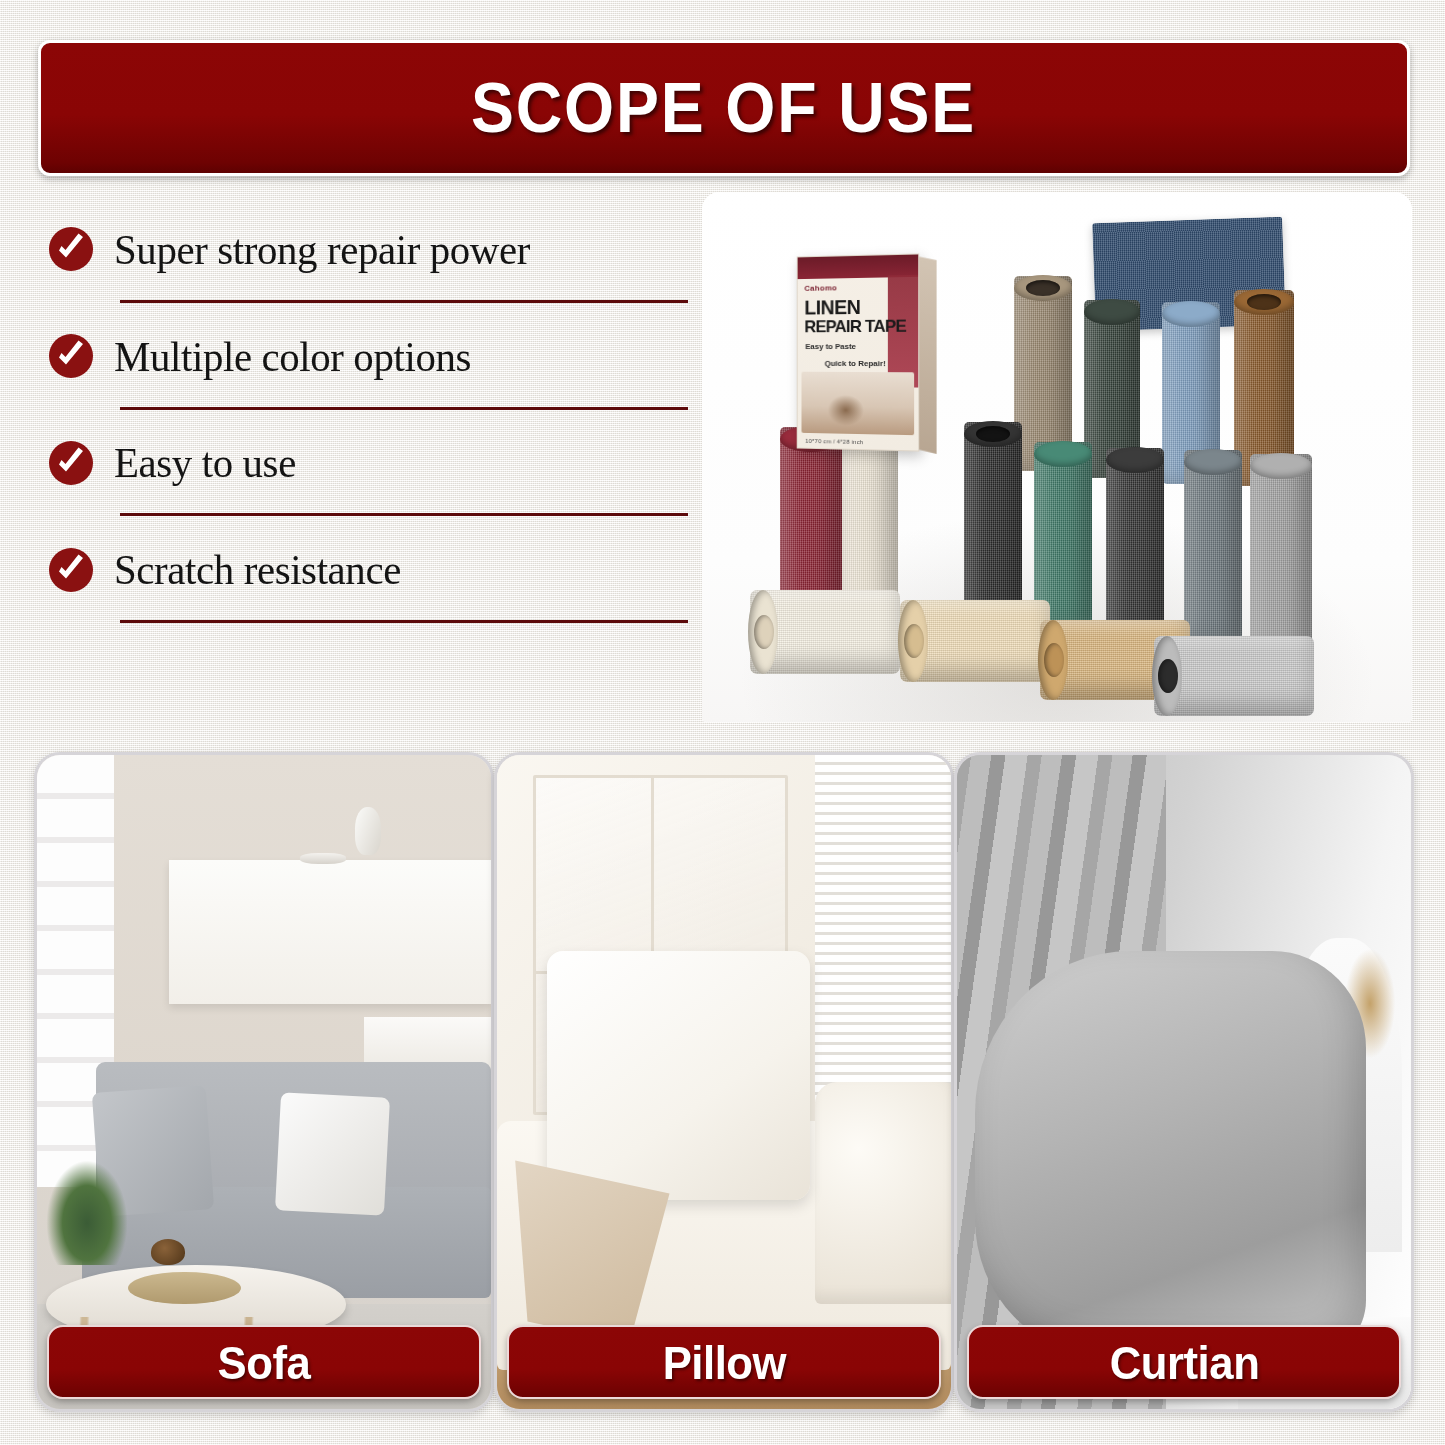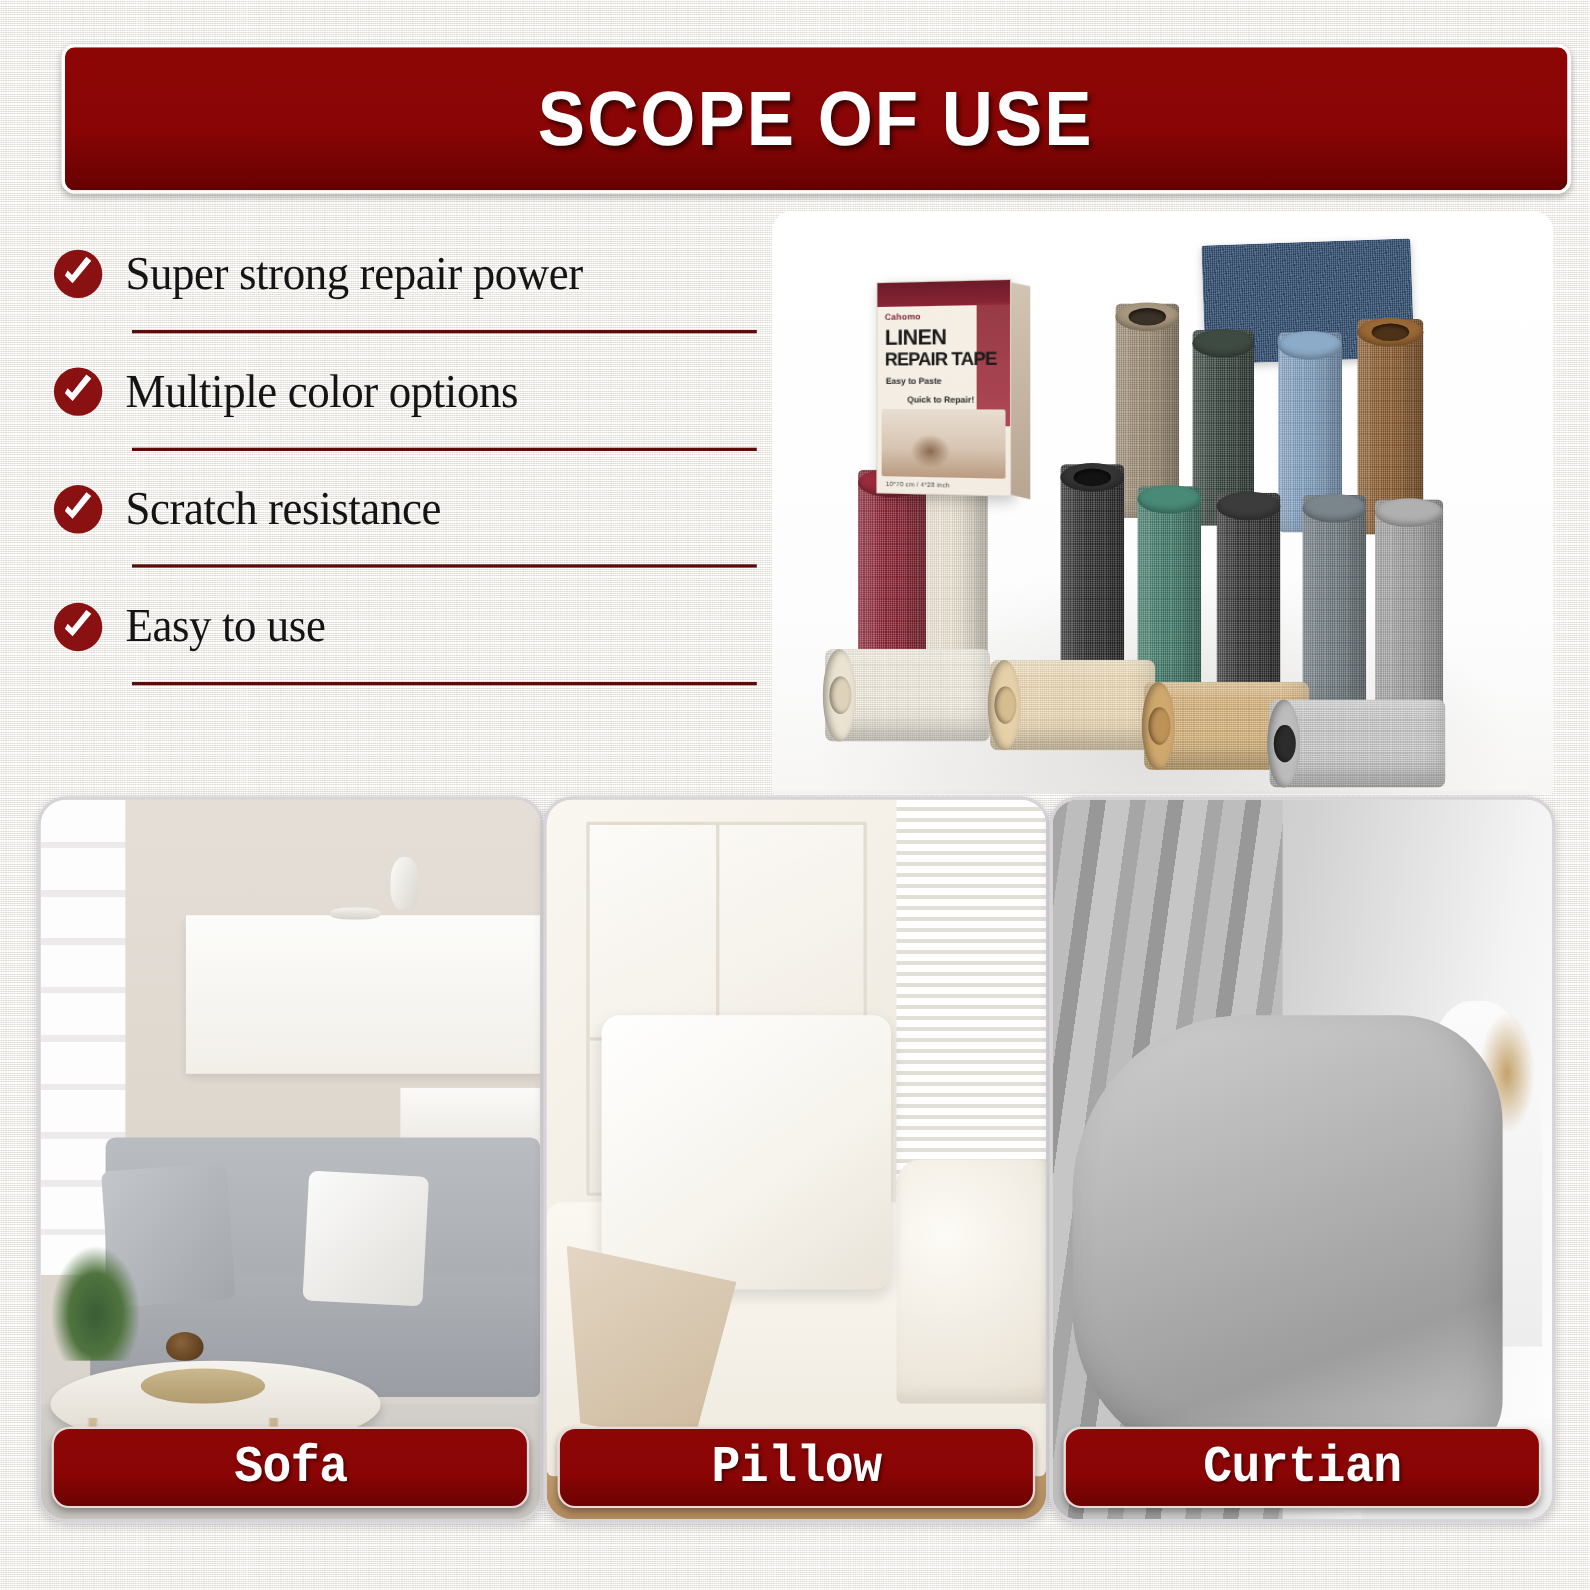--- a/index.html
+++ b/index.html
@@ -15,21 +15,21 @@
     position: relative;
     background-color: #f3f1ed;
     background-image:
       repeating-linear-gradient(0deg, rgba(255,255,255,0.75) 0px, rgba(255,255,255,0.75) 1px, rgba(205,200,192,0.32) 1px, rgba(205,200,192,0.32) 2px),
       repeating-linear-gradient(90deg, rgba(255,255,255,0.75) 0px, rgba(255,255,255,0.75) 1px, rgba(205,200,192,0.32) 1px, rgba(205,200,192,0.32) 2px);
   }
 
   
   .banner {
     position: absolute;
-    left: 56px;
+    left: 38px;
     top: 40px;
     width: 1372px;
     height: 136px;
     border-radius: 12px;
     background: linear-gradient(180deg, #8c0606 0%, #8a0505 55%, #6e0202 92%, #5e0101 100%);
     border: 3px solid #ffffff;
     box-shadow: 0 3px 7px rgba(0,0,0,0.28);
     display: flex;
     align-items: center;
     justify-content: center;
@@ -227,25 +227,24 @@
     width: 18px; height: 190px;
     background: linear-gradient(180deg, #cdbfae 0%, #bda headers 0%);
     background: linear-gradient(180deg, #d2c4b3 0%, #b8a692 100%);
     transform: skewY(12deg);
   }
 
   
   .panels {
     position: absolute;
     left: 34px;
-    top: 724px;
+    top: 752px;
     width: 1380px;
     height: 660px;
     display: flex;
-    font-family: Liberation Mono, monospace;
   }
   .panel {
     position: relative;
     flex: 1 1 0;
     border-radius: 26px;
     border: 3px solid #d6d4d8;
     overflow: hidden;
     box-shadow: 0 3px 9px rgba(0,0,0,0.16);
     background: #e9e7e4;
   }
@@ -427,32 +426,32 @@
   </div>
 
 
   <div class="feature-row">
     <span class="check-icon">
       <svg viewBox="0 0 46 46">
           <circle cx="23" cy="23" r="22" fill="#8a1111"></circle>
           <path d="M11 24.5 l7 7 L35 11 l-4.5 -3.5 L17.5 24 l-4 -4 Z" fill="#ffffff"></path>
         </svg>
     </span>
-    <span class="feature-label">Scratch resistance</span>
+    <span class="feature-label">Easy to use</span>
     <span class="feature-divider"></span>
   </div>
 
   <div class="feature-row">
     <span class="check-icon">
       <svg viewBox="0 0 46 46">
           <circle cx="23" cy="23" r="22" fill="#8a1111"></circle>
           <path d="M11 24.5 l7 7 L35 11 l-4.5 -3.5 L17.5 24 l-4 -4 Z" fill="#ffffff"></path>
         </svg>
     </span>
-    <span class="feature-label">Easy to use</span>
+    <span class="feature-label">Scratch resistance</span>
     <span class="feature-divider"></span>
   </div>
 
 </div>
 
 <div class="product-card">
   <div class="product-scene">
 
     <div class="swatch" style="left:392px; top:28px; width:190px; height:108px; background-color:#2f4b6e; transform:rotate(-2deg);"></div>
 

